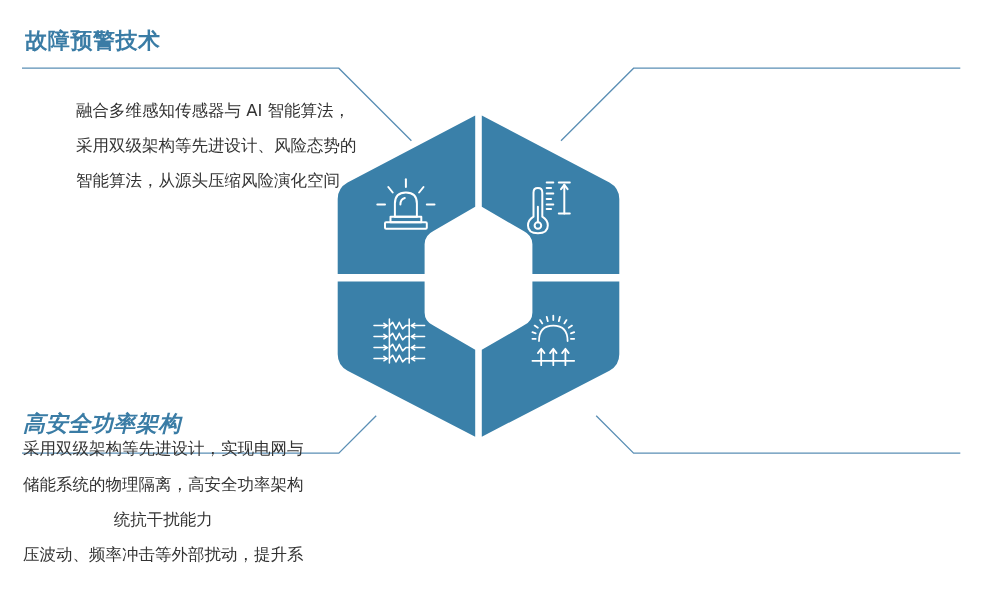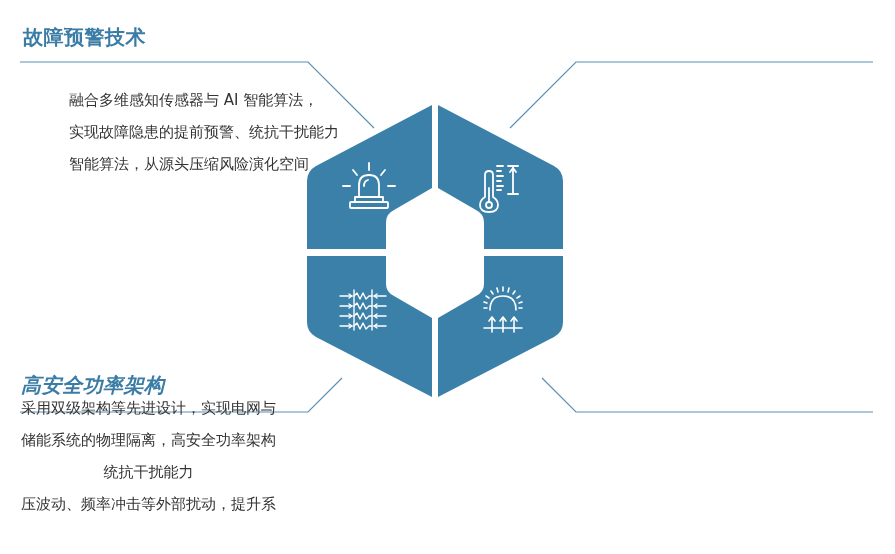--- a/index.html
+++ b/index.html
@@ -118,21 +118,21 @@
       <line x1="514" y1="318" x2="514" y2="332"></line>
         <path d="M511,321 L514,317 L517,321"></path>
     </g>
   </g>
 </svg>
 
 <div class="block left">
   <div class="title" style="left:23px; top:24px;">故障预警技术</div>
   <div class="desc" style="left:21px; top:84px;margin-left:48px;">
     <span>融合多维感知传感器与 AI 智能算法，</span>
-    <span>实现故障隐患的提前预警、统抗干扰能力</span>
+    <span>采用双级架构等先进设计、风险态势的</span>
     <span>智能算法，从源头压缩风险演化空间</span>
   </div>
 </div>
 
 <div class="block right">
   
   
 </div>
 
 <div class="block left">

